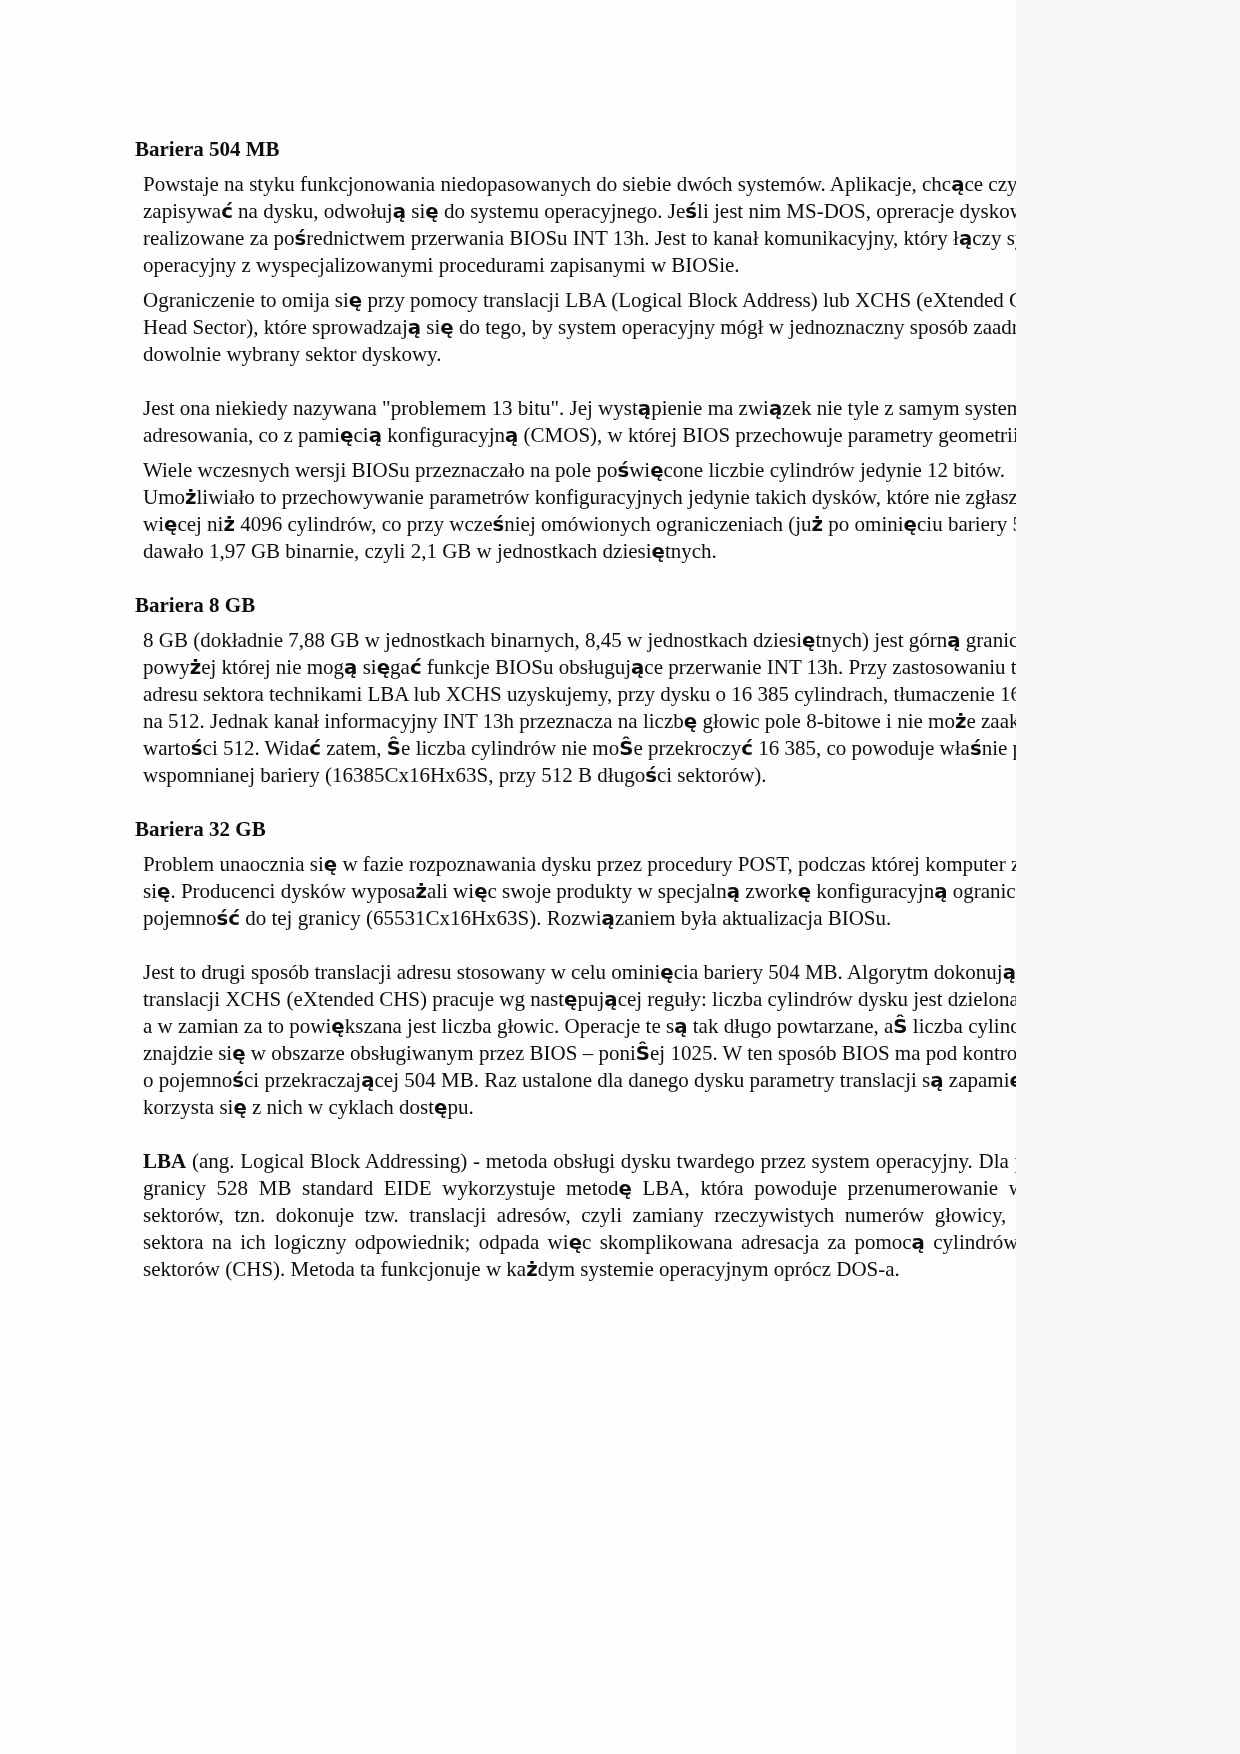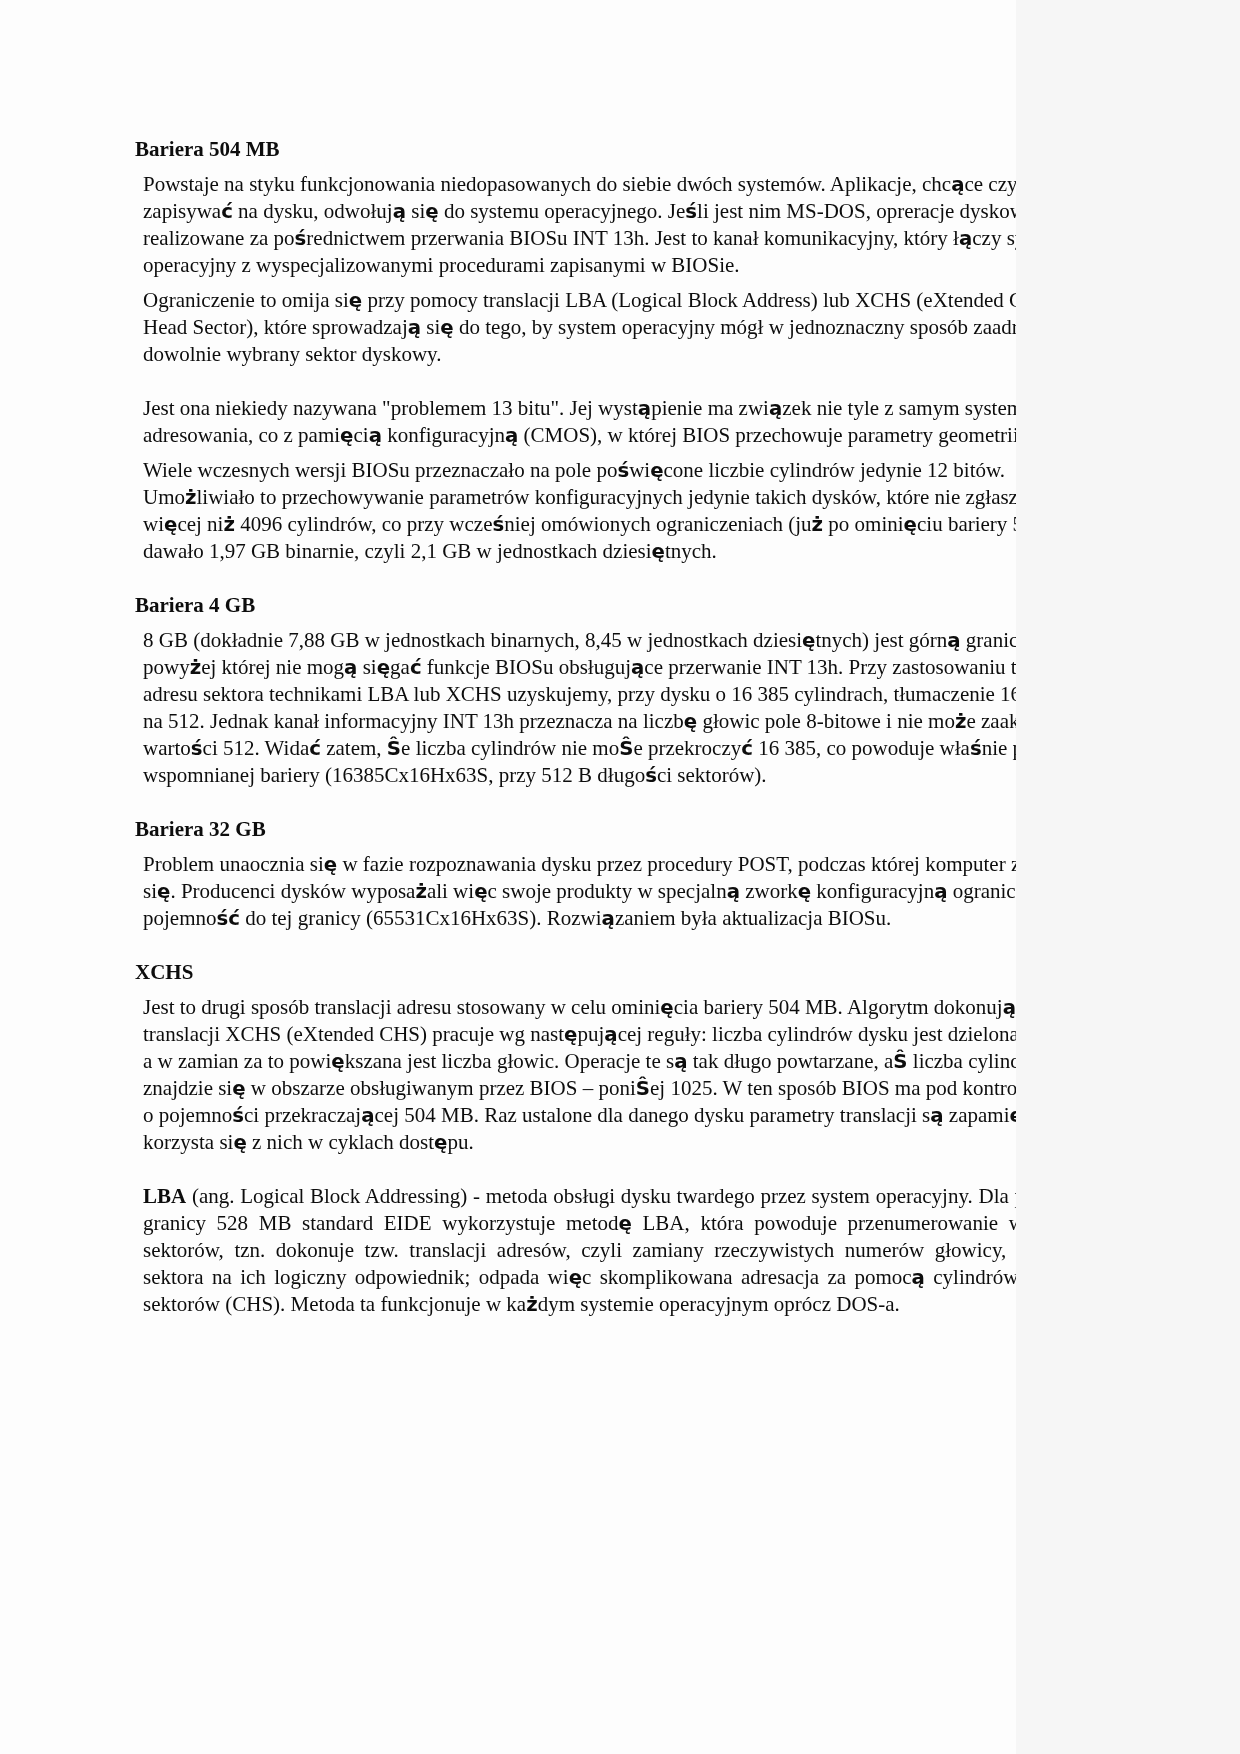--- a/index.html
+++ b/index.html
@@ -47,28 +47,27 @@
       <section>
         <h2>Bariera 504 MB</h2>
         <p>Powstaje na styku funkcjonowania niedopasowanych do siebie dwóch systemów. Aplikacje, chc<span class="dia">ą</span>ce czyta<span class="dia">ć</span> lub zapisywa<span class="dia">ć</span> na dysku, odwołuj<span class="dia">ą</span> si<span class="dia">ę</span> do systemu operacyjnego. Je<span class="dia">ś</span>li jest nim MS-DOS, opreracje dyskowe s<span class="dia">ą</span> realizowane za po<span class="dia">ś</span>rednictwem przerwania BIOSu INT 13h. Jest to kanał komunikacyjny, który ł<span class="dia">ą</span>czy system operacyjny z wyspecjalizowanymi procedurami zapisanymi w BIOSie.</p>
         <p>Ograniczenie to omija si<span class="dia">ę</span> przy pomocy translacji LBA (Logical Block Address) lub XCHS (eXtended Cylinder Head Sector), które sprowadzaj<span class="dia">ą</span> si<span class="dia">ę</span> do tego, by system operacyjny mógł w jednoznaczny sposób zaadresowa<span class="dia">ć</span> dowolnie wybrany sektor dyskowy.</p>
       </section>
       <section>
         <p>Jest ona niekiedy nazywana "problemem 13 bitu". Jej wyst<span class="dia">ą</span>pienie ma zwi<span class="dia">ą</span>zek nie tyle z samym systemem adresowania, co z pami<span class="dia">ę</span>ci<span class="dia">ą</span> konfiguracyjn<span class="dia">ą</span> (CMOS), w której BIOS przechowuje parametry geometrii dysku.</p>
         <p>Wiele wczesnych wersji BIOSu przeznaczało na pole po<span class="dia">ś</span>wi<span class="dia">ę</span>cone liczbie cylindrów jedynie 12 bitów. Umo<span class="dia">ż</span>liwiało to przechowywanie parametrów konfiguracyjnych jedynie takich dysków, które nie zgłaszały wi<span class="dia">ę</span>cej ni<span class="dia">ż</span> 4096 cylindrów, co przy wcze<span class="dia">ś</span>niej omówionych ograniczeniach (ju<span class="dia">ż</span> po omini<span class="dia">ę</span>ciu bariery 504 MB) dawało 1,97 GB binarnie, czyli 2,1 GB w jednostkach dziesi<span class="dia">ę</span>tnych.</p>
       </section>
       <section>
-        <h2>Bariera 4 GB</h2>
+        <h2>Bariera 8 GB</h2>
         <p>8 GB (dokładnie 7,88 GB w jednostkach binarnych, 8,45 w jednostkach dziesi<span class="dia">ę</span>tnych) jest górn<span class="dia">ą</span> granic<span class="dia">ą</span>, powy<span class="dia">ż</span>ej której nie mog<span class="dia">ą</span> si<span class="dia">ę</span>ga<span class="dia">ć</span> funkcje BIOSu obsługuj<span class="dia">ą</span>ce przerwanie INT 13h. Przy zastosowaniu tranlacji adresu sektora technikami LBA lub XCHS uzyskujemy, przy dysku o 16 385 cylindrach, tłumaczenie 16 głowic na 512. Jednak kanał informacyjny INT 13h przeznacza na liczb<span class="dia">ę</span> głowic pole 8-bitowe i nie mo<span class="dia">ż</span>e zaakceptowa<span class="dia">ć</span> warto<span class="dia">ś</span>ci 512. Wida<span class="dia">ć</span> zatem, <span class="dia">Ŝ</span>e liczba cylindrów nie mo<span class="dia">Ŝ</span>e przekroczy<span class="dia">ć</span> 16 385, co powoduje wła<span class="dia">ś</span>nie powstanie wspomnianej bariery (16385Cx16Hx63S, przy 512 B długo<span class="dia">ś</span>ci sektorów).</p>
       </section>
       <section>
         <h2>Bariera 32 GB</h2>
         <p>Problem unaocznia si<span class="dia">ę</span> w fazie rozpoznawania dysku przez procedury POST, podczas której komputer zawieszał si<span class="dia">ę</span>. Producenci dysków wyposa<span class="dia">ż</span>ali wi<span class="dia">ę</span>c swoje produkty w specjaln<span class="dia">ą</span> zwork<span class="dia">ę</span> konfiguracyjn<span class="dia">ą</span> ograniczaj<span class="dia">ą</span>c<span class="dia">ą</span> pojemno<span class="dia">ś</span><span class="dia">ć</span> do tej granicy (65531Cx16Hx63S). Rozwi<span class="dia">ą</span>zaniem była aktualizacja BIOSu.</p>
       </section>
       <section>
-        <h2>XCHS</h2>
         <p>Jest to drugi sposób translacji adresu stosowany w celu omini<span class="dia">ę</span>cia bariery 504 MB. Algorytm dokonuj<span class="dia">ą</span>cy translacji XCHS (eXtended CHS) pracuje wg nast<span class="dia">ę</span>puj<span class="dia">ą</span>cej reguły: liczba cylindrów dysku jest dzielona przez 2, a w zamian za to powi<span class="dia">ę</span>kszana jest liczba głowic. Operacje te s<span class="dia">ą</span> tak długo powtarzane, a<span class="dia">Ŝ</span> liczba cylindrów znajdzie si<span class="dia">ę</span> w obszarze obsługiwanym przez BIOS – poni<span class="dia">Ŝ</span>ej 1025. W ten sposób BIOS ma pod kontrol<span class="dia">ą</span> dyski o pojemno<span class="dia">ś</span>ci przekraczaj<span class="dia">ą</span>cej 504 MB. Raz ustalone dla danego dysku parametry translacji s<span class="dia">ą</span> zapami<span class="dia">ę</span>tywane i korzysta si<span class="dia">ę</span> z nich w cyklach dost<span class="dia">ę</span>pu.</p>
       </section>
       <section>
         <p class="justify"><strong>LBA</strong> (ang. Logical Block Addressing) - metoda obsługi dysku twardego przez system operacyjny. Dla pokonania granicy 528 MB standard EIDE wykorzystuje metod<span class="dia">ę</span> LBA, która powoduje przenumerowanie wszystkich sektorów, tzn. dokonuje tzw. translacji adresów, czyli zamiany rzeczywistych numerów głowicy, cylindra i sektora na ich logiczny odpowiednik; odpada wi<span class="dia">ę</span>c skomplikowana adresacja za pomoc<span class="dia">ą</span> cylindrów, głowic i sektorów (CHS). Metoda ta funkcjonuje w ka<span class="dia">ż</span>dym systemie operacyjnym oprócz DOS-a.</p>
       </section>
     </div>
 </div>
 
 </body></html>

